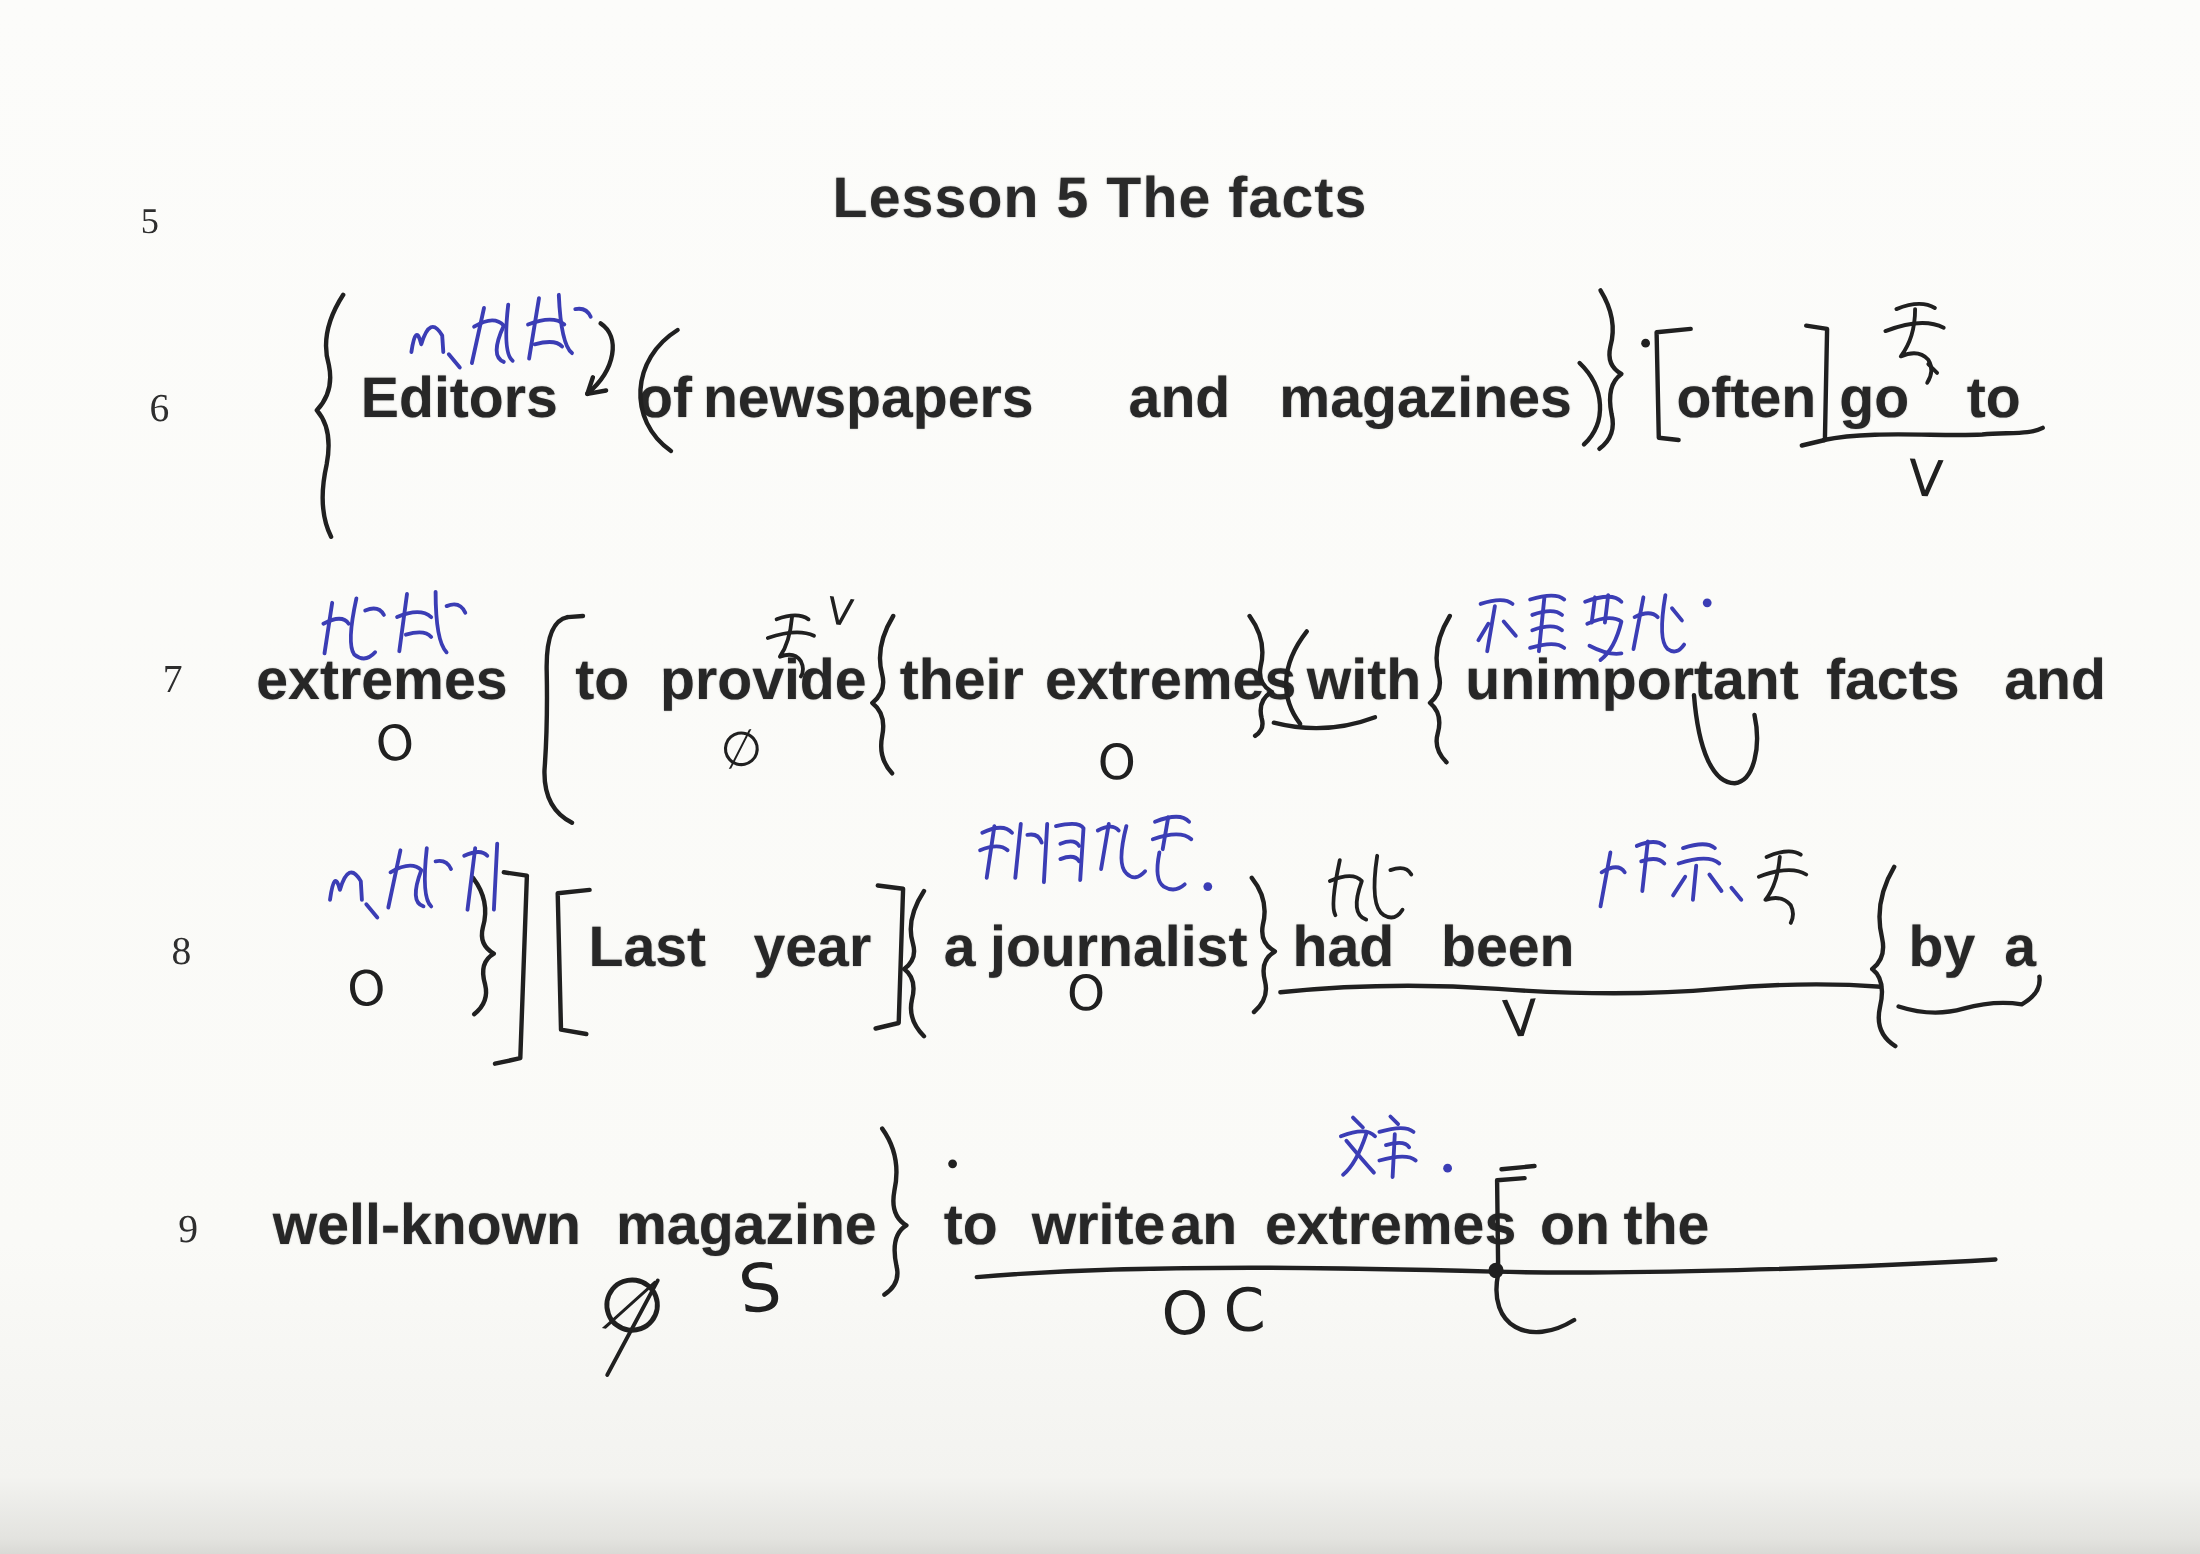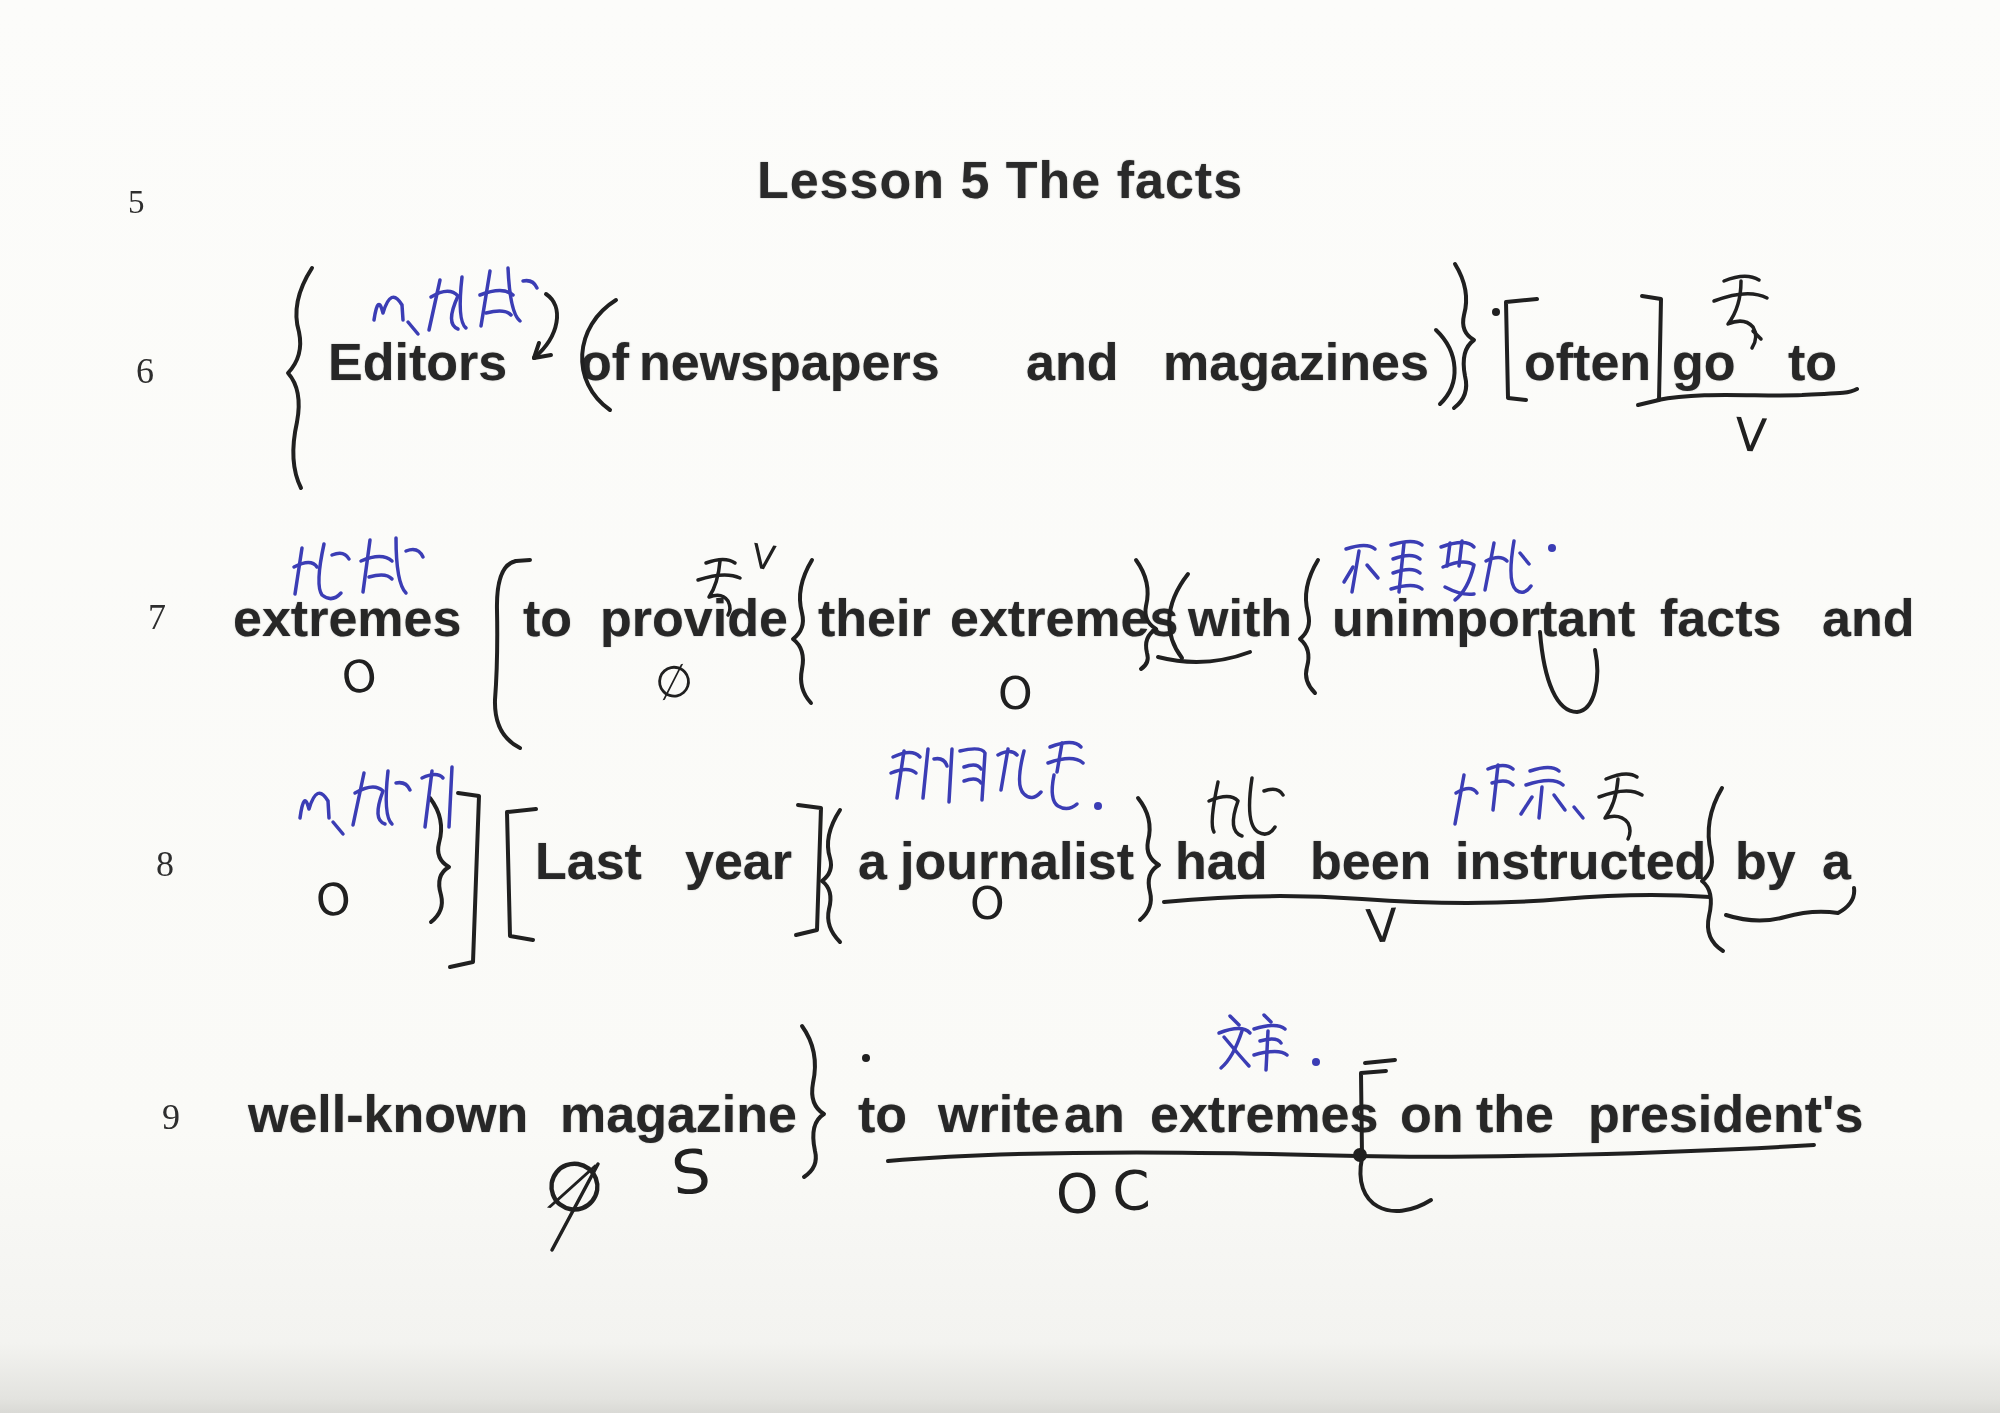--- a/index.html
+++ b/index.html
@@ -58,35 +58,33 @@
     <span class="w" style="left:1822px">and</span>
   </div>
 
   <div class="line" style="top:831px">
     <span class="w" style="left:535px">Last</span>
     <span class="w" style="left:685px">year</span>
     <span class="w" style="left:858px">a</span>
     <span class="w" style="left:900px">journalist</span>
     <span class="w" style="left:1175px">had</span>
     <span class="w" style="left:1310px">been</span>
-    <span class="w" style="left:1455px">instructed</span>
     <span class="w" style="left:1735px">by</span>
     <span class="w" style="left:1822px">a</span>
   </div>
 
   <div class="line" style="top:1084px">
     <span class="w" style="left:560px">magazine</span>
     <span class="w" style="left:248px">well-known</span>
     <span class="w" style="left:858px">to</span>
     <span class="w" style="left:938px">write</span>
     <span class="w" style="left:1064px">an</span>
     <span class="w" style="left:1150px">extremes</span>
     <span class="w" style="left:1400px">on</span>
     <span class="w" style="left:1476px">the</span>
-    <span class="w" style="left:1588px">president's</span>
   </div>
 
   <span class="hm" style="left:1735px;top:412px;font-size:46px;transform:rotate(3deg)">V</span>
   <span class="hm" style="left:342px;top:655px;font-size:44px;transform:rotate(-8deg)">O</span>
   <span class="hm" style="left:752px;top:540px;font-size:34px;transform:rotate(8deg)">V</span>
   <span class="hm" style="left:655px;top:660px;font-size:44px;transform:rotate(-12deg)">∅</span>
   <span class="hm" style="left:998px;top:672px;font-size:44px">O</span>
   <span class="hm" style="left:316px;top:878px;font-size:44px;transform:rotate(-6deg)">O</span>
   <span class="hm" style="left:970px;top:882px;font-size:44px">O</span>
   <span class="hm" style="left:1366px;top:903px;font-size:46px;transform:rotate(-3deg)">V</span>

